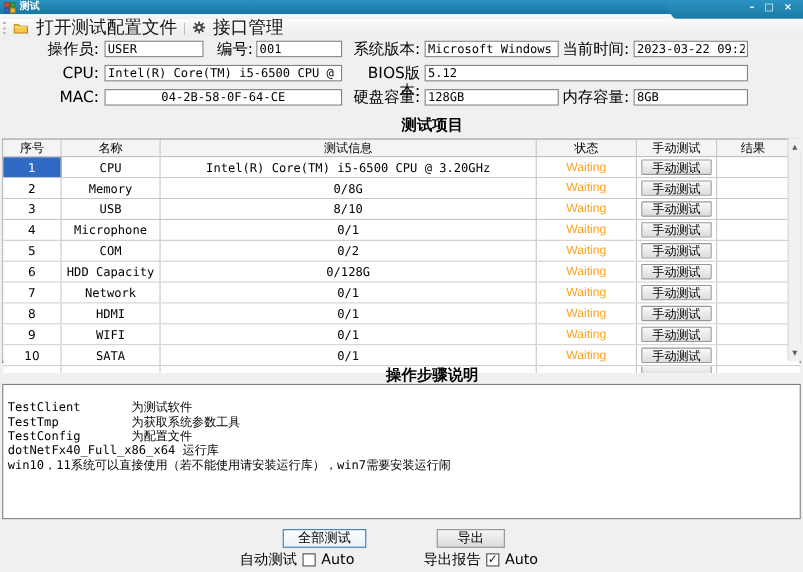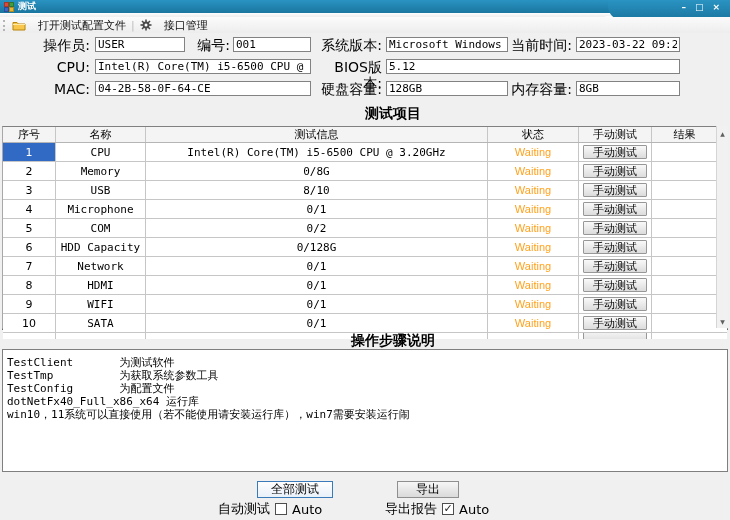--- a/index.html
+++ b/index.html
@@ -16,42 +16,42 @@
   .tab-white{right:0;top:0;width:128px;height:24px;background:#fbfbfb;border-bottom-left-radius:18px;}
   .tab-blue{right:0;top:0;width:122px;height:20px;background:linear-gradient(#2a93c2,#1a769f);border-bottom-left-radius:14px;}
   .app-icon{left:4px;top:2px;width:10px;height:10px;display:grid;grid-template-columns:5px 5px;grid-template-rows:5px 5px;}
   .app-icon i{display:block;border:0.5px solid rgba(0,0,0,.25);}
   .win-title{left:18px;top:0;height:13px;line-height:13px;color:#fff;font-size:9px;font-weight:bold;}
   .win-ctrls{right:10px;top:1px;display:flex;gap:9px;color:#fff;font-size:9px;font-weight:bold;height:12px;align-items:center;}
   .win-ctrls span{cursor:default;line-height:10px;}
   
   .toolbar{left:0;top:17px;width:730px;height:16px;display:flex;align-items:center;gap:5px;padding-left:3px;box-sizing:border-box;background:linear-gradient(#fbfbfb,#ededed);}
   .grip{width:2px;height:11px;border-left:2px dotted #b5b5b5;}
-  .tb-item{display:flex;align-items:center;gap:12px;font-size:11px;color:#111;justify-content:flex-end;}
+  .tb-item{display:flex;align-items:center;gap:7px;font-size:16px;color:#111;justify-content:flex-end;}
   .tb-sep{color:#bfbfbf;font-size:11px;}
   
   .flabel{font-size:14px;color:#000;text-align:right;height:16px;line-height:16px;}
   .tfield{height:13px;border:1px solid #828282;background:#fff;font:11px "DejaVu Sans Mono","Liberation Mono",monospace;padding:0 2px;color:#000;}
   
   .sec-title{left:0;width:730px;text-align:center;font-family:"DejaVu Serif","Liberation Serif",serif;font-weight:bold;font-size:14px;color:#000;padding-left:28px;}
   
   .ttable{left:2px;top:126px;width:726px;height:204px;background:#fff;border-top:1px solid #808080;border-left:1px solid #a8a8a8;border-right:1px solid #a8a8a8;border-bottom:2px solid #565656;box-sizing:border-box;}
   .trow{display:flex;height:18px;border-bottom:1px solid #c6c6c6;background:#fff;}
   .thead{display:flex;height:15px;border-bottom:1px solid #b5b5b5;background:#f4f4f4;font-size:11px;}
   .cell{display:flex;align-items:center;justify-content:center;height:100%;box-sizing:border-box;border-right:1px solid #c6c6c6;font-size:11px;color:#000;overflow:hidden;}
   .c0{width:53px;}.c1{width:90px;}.c2{width:342px;}.c3{width:91px;}.c4{width:73px;}.c5{width:65px;border-right:none;}
   .mono{font-family:"DejaVu Sans Mono","Liberation Mono",monospace;}
   .sel{background:#316ac5;color:#fff;}
   .status{color:#FFA21C;font-family:Liberation Sans, sans-serif;}
   .mbtn{width:64px;height:14px;font-size:11px;line-height:11px;padding:0;color:#000;background:linear-gradient(#f9f9f9,#dcdcdc);border:1px solid #979797;border-radius:1px;font-family:"DejaVu Sans","Liberation Sans",sans-serif;}
   .partial{height:6px;overflow:hidden;border-bottom:none;}
   .vscroll{position:absolute;right:2px;top:126px;width:12px;height:202px;background:#f1f1f1;border-left:1px solid #d5d5d5;box-sizing:border-box;}
   .sb-btn{position:absolute;left:0;width:11px;height:14px;display:flex;align-items:center;justify-content:center;font-size:6px;color:#606060;background:#f1f1f1;}
   
-  .instr-box{left:2px;top:349px;width:726px;height:123px;background:#fff;border:1px solid #7f7f7f;box-sizing:border-box;padding:6px 4px;overflow:hidden;}
+  .instr-box{left:2px;top:349px;width:726px;height:123px;background:#fff;border:1px solid #7f7f7f;box-sizing:border-box;padding:14px 4px;overflow:hidden;}
   .instr-line{white-space:pre;font:11px/13px "DejaVu Sans Mono","Liberation Mono",monospace;color:#000;}
   
   .fbtn{position:absolute;height:17px;font-size:12px;line-height:13px;padding:0;color:#000;}
   .btn-primary{left:257px;top:481px;width:76px;border:1px solid #3a7ab8;background:linear-gradient(#fefefe,#e9f1f9);}
   .btn-plain{left:397px;top:481px;width:62px;border:1px solid #8f8f8f;background:linear-gradient(#f6f6f6,#dadada);}
   .cb-group{position:absolute;top:500px;display:flex;align-items:center;gap:5px;font-size:13px;color:#000;}
   .cb{width:12px;height:12px;border:1px solid #4d4d4d;background:#fff;display:inline-flex;align-items:center;justify-content:center;font-size:11px;font-weight:bold;color:#222;box-sizing:border-box;line-height:10px;}
 </style>
 </head>
 <body>
@@ -106,21 +106,21 @@
 <input class="abs tfield" style="left: 386px; top: 37px; width: 116px;" value="Microsoft Windows 10 专">
 <div class="abs flabel" style="left:508px;top:37px;width:64px">当前时间:</div>
 <input class="abs tfield" style="left: 576px; top: 37px; width: 98px;" value="2023-03-22 09:20:26">
 
 <div class="abs flabel" style="left:28px;top:59px;width:62px">CPU:</div>
 <input class="abs tfield" style="left: 95px; top: 59px; width: 210px;" value="Intel(R) Core(TM) i5-6500 CPU @ 3.20GHz">
 <div class="abs flabel" style="left:318px;top:59px;width:64px">BIOS版本:</div>
 <input class="abs tfield" style="left: 386px; top: 59px; width: 288px;" value="5.12">
 
 <div class="abs flabel" style="left:28px;top:81px;width:62px">MAC:</div>
-<input class="abs tfield" style="left: 95px; top: 81px; width: 210px;" value="04-2B-58-0F-64-CE">
+<input class="abs tfield" style="left: 95px; top: 81px; width: 210px; text-align: center;" value="04-2B-58-0F-64-CE">
 <div class="abs flabel" style="left:318px;top:81px;width:64px">硬盘容量:</div>
 <input class="abs tfield" style="left: 386px; top: 81px; width: 116px;" value="128GB">
 <div class="abs flabel" style="left:508px;top:81px;width:64px">内存容量:</div>
 <input class="abs tfield" style="left: 576px; top: 81px; width: 98px;" value="8GB">
 
 <div class="abs sec-title" style="top:105px">测试项目</div>
 
 <div class="abs ttable">
   <div class="thead">
     <div class="cell c0">序号</div>

